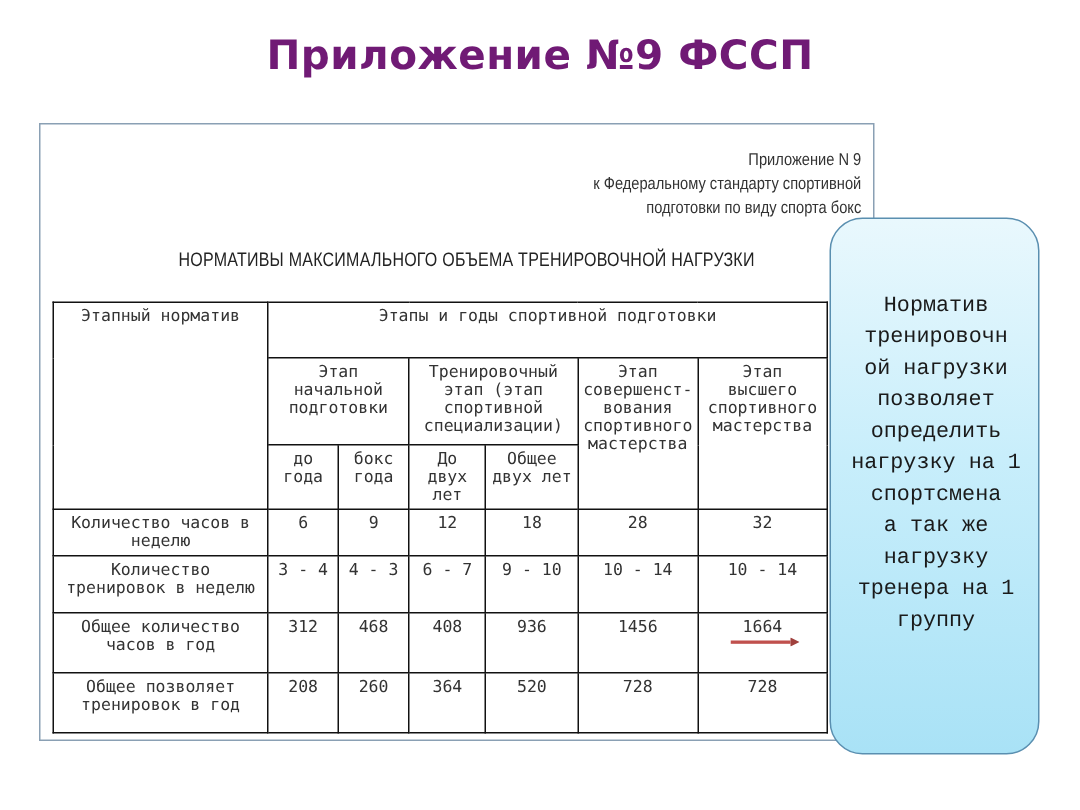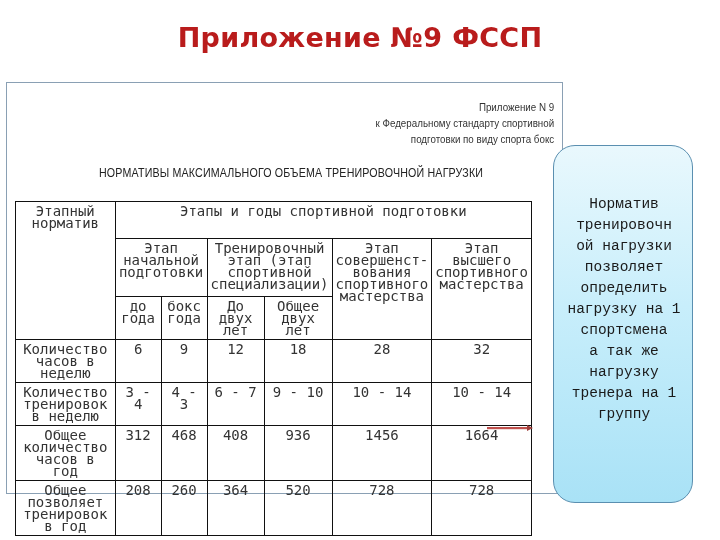--- a/index.html
+++ b/index.html
@@ -1,21 +1,21 @@
 <!DOCTYPE html>
 <html><head>
 <meta charset="utf-8">
 <style>
   html, body { margin:0; padding:0; }
   body { width:720px; height:540px; background:#ffffff; position:relative; overflow:hidden; font-family:"DejaVu Sans", sans-serif; }
-  .slide-title { position:absolute; left:0; top:22px; width:720px; text-align:center; font-family:"DejaVu Sans", sans-serif; font-weight:bold; font-size:27px; color:#b91c1c; letter-spacing:0.3px; }
-  .doc-frame { position:absolute; left:6px; top:82px; width:555px; height:410px; border:1px solid #8aa0b4; background:#fff; }
+  .slide-title { position:absolute; left:0; top:22px; width:720px; text-align:center; font-family:"DejaVu Sans", sans-serif; font-weight:bold; font-size:27px; color:#701a75; letter-spacing:0.3px; }
+  .doc-frame { position:absolute; left:26px; top:82px; width:555px; height:410px; border:1px solid #8aa0b4; background:#fff; }
   .doc-header { position:absolute; right:8px; top:16px; text-align:right; font-family:"Liberation Sans", sans-serif; font-size:11.5px; line-height:16px; color:#333; transform:scaleX(0.85); transform-origin:right top; }
   .doc-subtitle { position:absolute; left:92px; top:82px; font-family:"Liberation Sans", sans-serif; font-size:13px; color:#222; transform:scaleX(0.82); transform-origin:left top; white-space:nowrap; letter-spacing:0.2px; }
-  table.norm { position:absolute; left:8px; top:118px; width:517px; border-collapse:collapse; font-family:"DejaVu Sans Mono", monospace; font-size:14px; color:#333; }
+  table.norm { position:absolute; left:8px; top:118px; width:517px; border-collapse:collapse; font-family:"DejaVu Sans Mono", monospace; font-size:11px; color:#333; }
   table.norm td { border:1.5px solid #111; vertical-align:top; padding:3px 3px; line-height:12px; }
   .c { text-align:center; }
   .l { text-align:center; }
   .arrow { position:absolute; left:487px; top:425px; width:46px; height:6px; }
   .callout { position:absolute; left:553px; top:145px; width:140px; height:358px; border:1px solid #5a8fb0; border-radius:22px; background:linear-gradient(to bottom, #e9f8fd 0%, #c8eefb 45%, #a9e2f6 100%); box-sizing:border-box; }
   .callout-text { position:absolute; left:0; top:48px; width:140px; text-align:center; font-family:Liberation Mono, monospace; font-size:14.5px; line-height:21px; color:#1a1a1a; white-space:pre-line; }
 </style>
 </head>
 <body>
 

